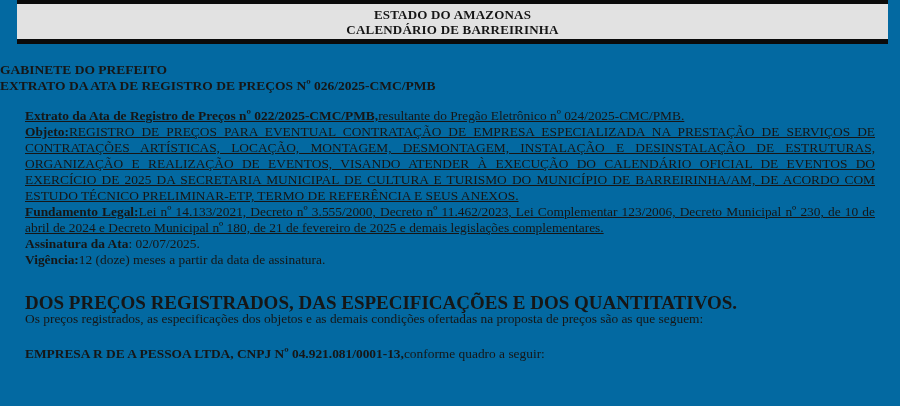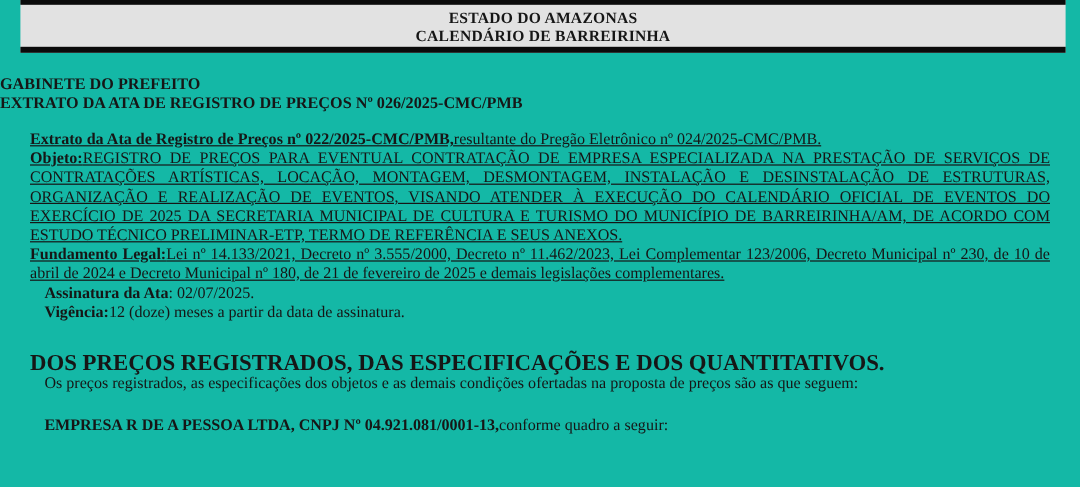--- a/index.html
+++ b/index.html
@@ -1,21 +1,21 @@
 <!DOCTYPE html>
 <html><head>
 <meta charset="utf-8">
 <style>
   * { margin: 0; padding: 0; box-sizing: border-box; }
   html, body { background: #ffffff; }
   .page {
     position: relative;
     width: 900px;
     height: 406px;
-    background: #14b8a6;
+    background: #0369a1;
     font-family: "Liberation Serif", "DejaVu Serif", serif;
     color: #161616;
     overflow: hidden;
   }
   .banner {
     margin: 0 12px 0 17px;
     border-top: 4px solid #0b0b0b;
     border-bottom: 5px solid #0b0b0b;
     background: #e2e2e2;
     text-align: center;
@@ -36,21 +36,21 @@
     font-size: 13.5px;
     line-height: 16px;
   }
   .body-text {
     margin-top: 14px;
     padding: 0 25px;
     font-size: 13.4px;
     line-height: 16px;
   }
   p.para { text-align: justify; text-decoration: underline; }
-  p.para-left { text-align: left; margin-left: 12px; }
+  p.para-left { text-align: left; }
   .b { font-weight: bold; }
   .section-heading {
     margin-top: 27px;
     font-weight: bold;
     font-size: 19px;
     line-height: 16px;
     text-align: left;
   }
   .empresa-line { margin-top: 19px; }
 </style>

